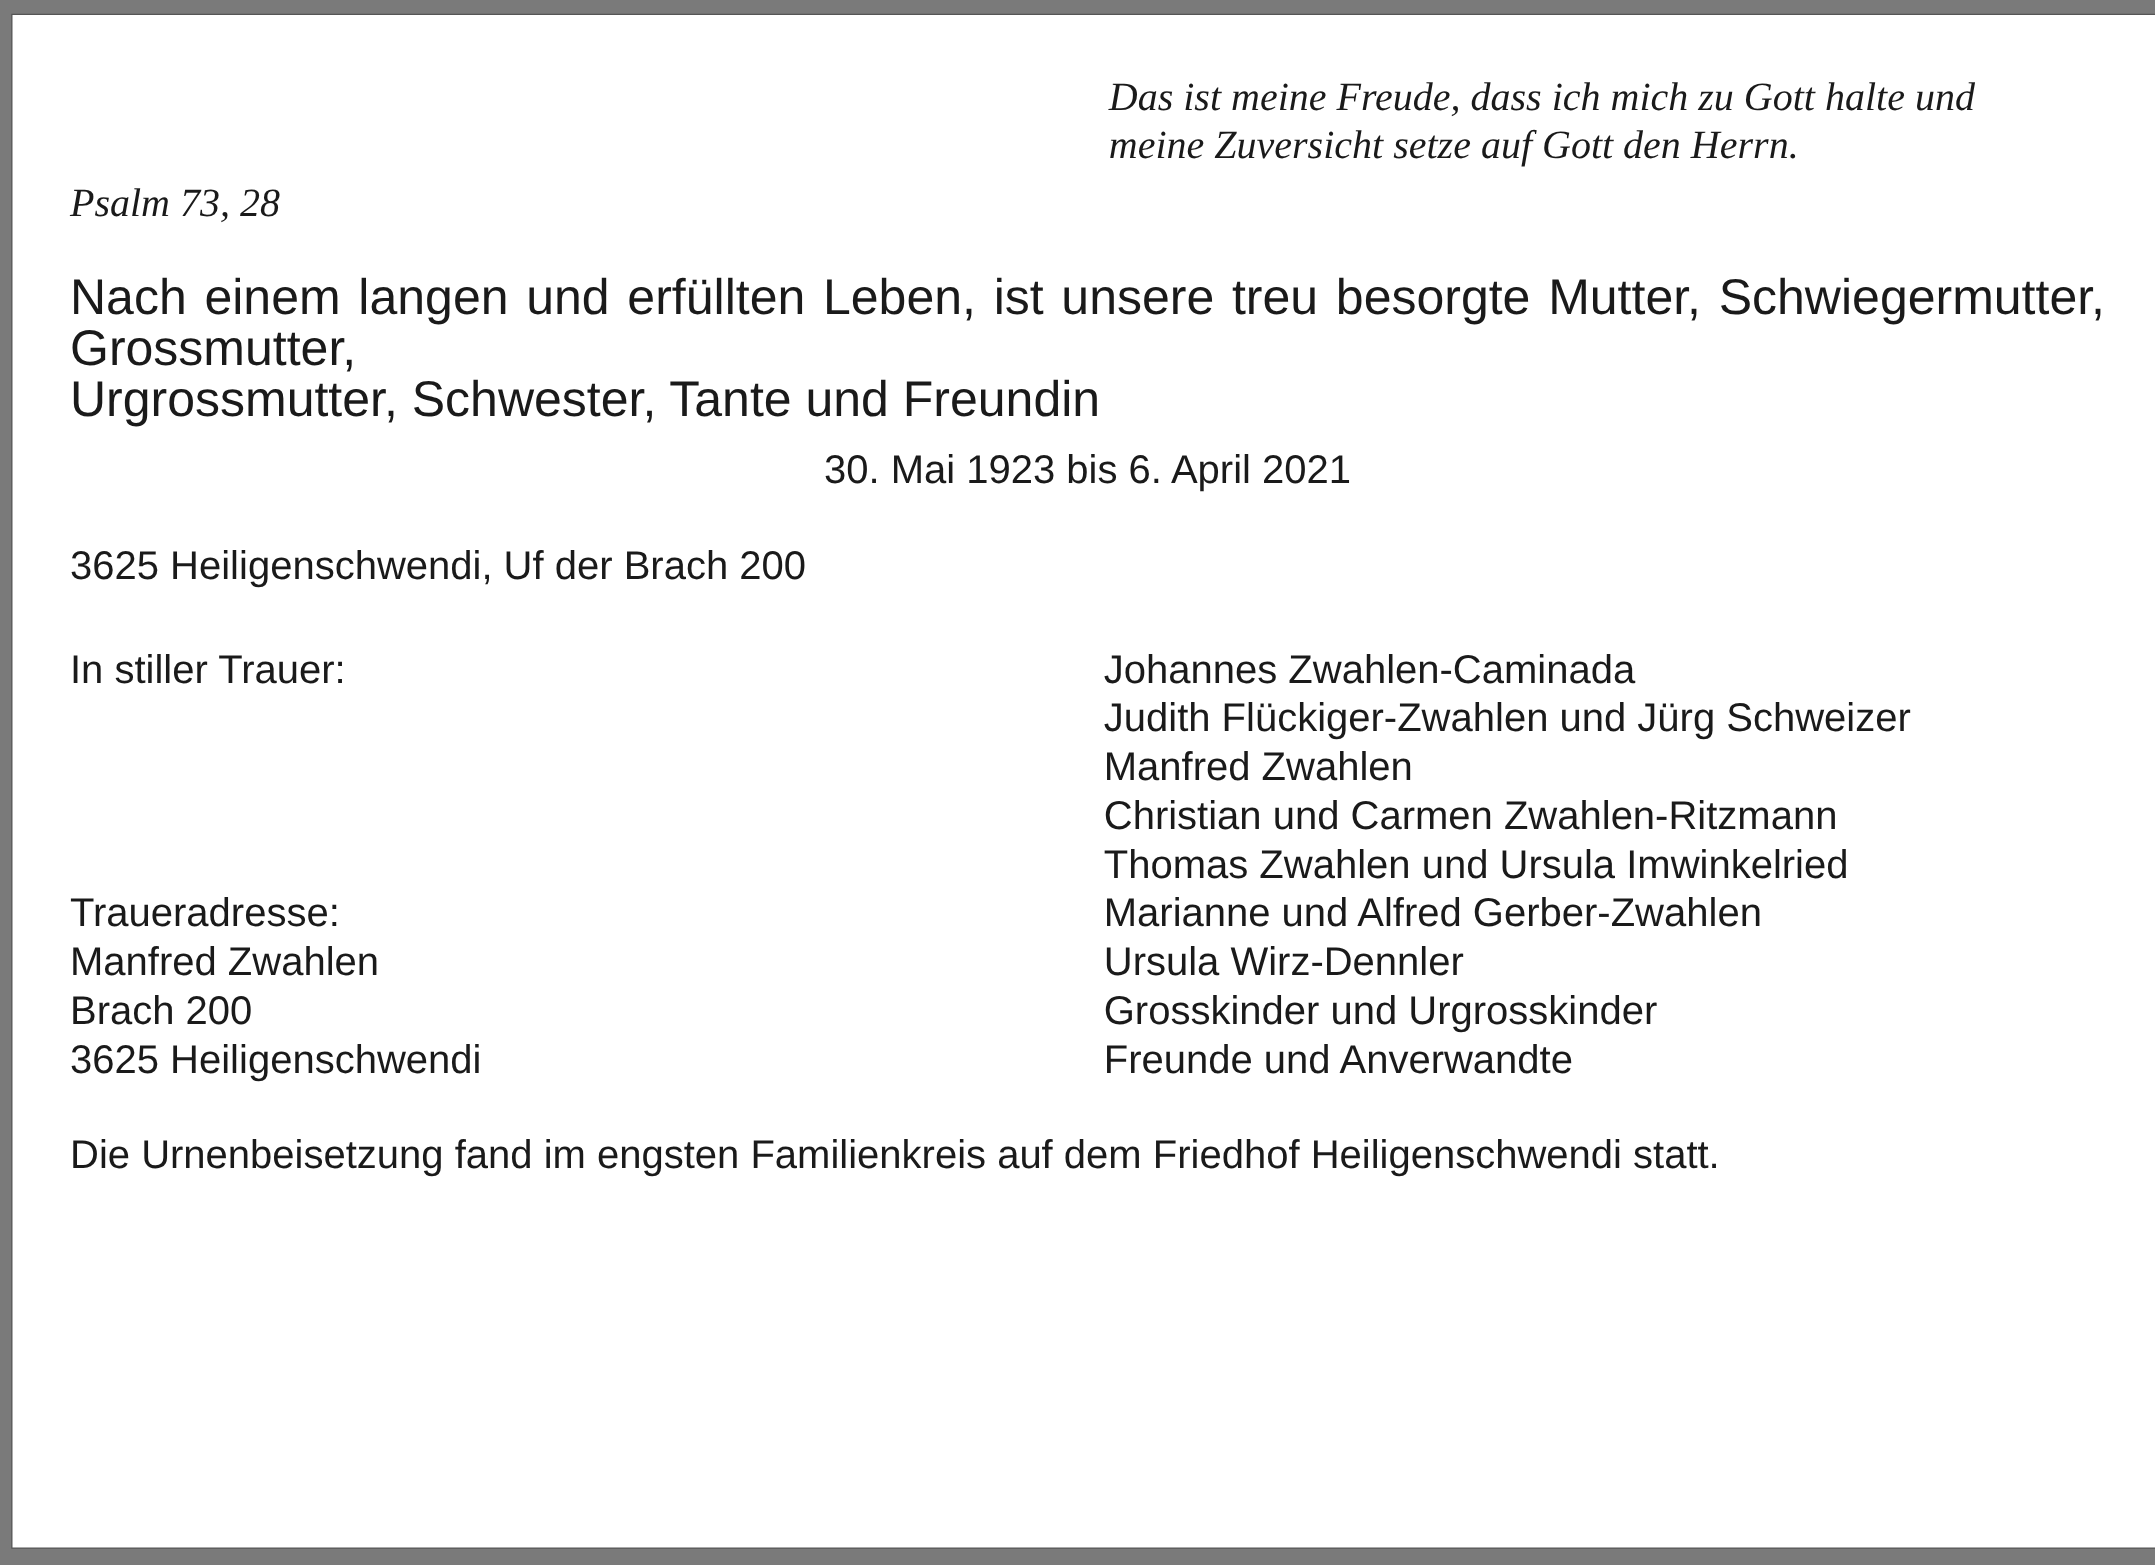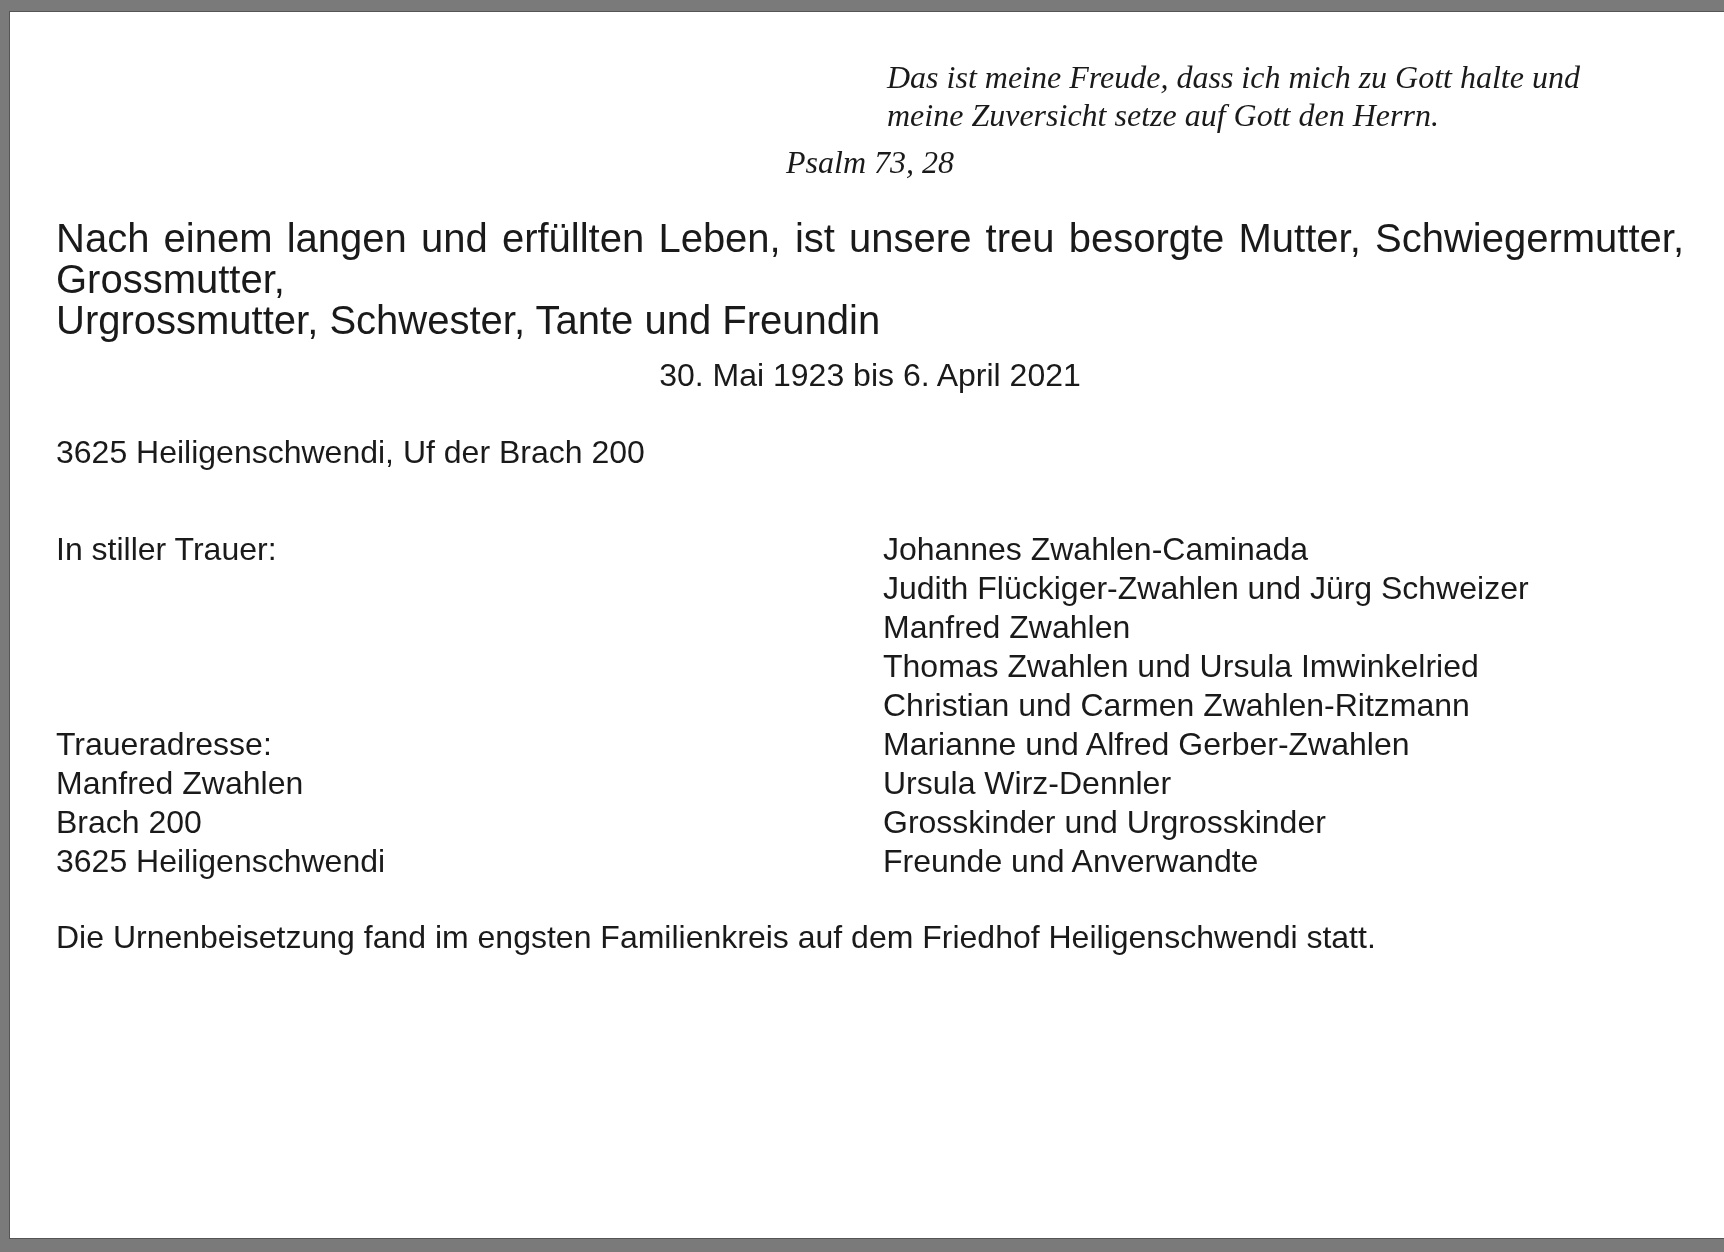--- a/index.html
+++ b/index.html
@@ -28,21 +28,21 @@
   .quote-block {
     padding-left: 831px;
     font-family: "Liberation Serif", serif;
     font-style: italic;
     font-size: 32px;
     line-height: 38px;
     white-space: nowrap;
   }
   .psalm-line {
     margin-top: 9px;
-    text-align: center;
+    text-align: left;
     font-family: "Liberation Serif", serif;
     font-style: italic;
     font-size: 32px;
     line-height: 38px;
   }
   
   .intro {
     margin-top: 37px;
     font-size: 40px;
     line-height: 41px;
@@ -74,21 +74,21 @@
     white-space: nowrap;
   }
   .residence-line {
     margin-top: 37px;
     font-size: 32px;
     line-height: 40px;
     white-space: nowrap;
   }
   
   .mourning-grid {
-    margin-top: 58px;
+    margin-top: 44px;
     display: grid;
     grid-template-columns: 827px 1fr;
     font-size: 32px;
     line-height: 39px;
   }
   .mourning-left .spacer { height: 156px; }
   .mourning-line { white-space: nowrap; }
   
   .footer-line {
     margin-top: 37px;
@@ -125,22 +125,22 @@
       <div class="spacer"></div>
       <div class="mourning-line">Traueradresse:</div>
       <div class="mourning-line">Manfred Zwahlen</div>
       <div class="mourning-line">Brach 200</div>
       <div class="mourning-line">3625 Heiligenschwendi</div>
     </div>
     <div class="mourning-right">
       <div class="mourning-line">Johannes Zwahlen-Caminada</div>
       <div class="mourning-line">Judith Flückiger-Zwahlen und Jürg Schweizer</div>
       <div class="mourning-line">Manfred Zwahlen</div>
+      <div class="mourning-line">Christian und Carmen Zwahlen-Ritzmann</div>
       <div class="mourning-line">Thomas Zwahlen und Ursula Imwinkelried</div>
-      <div class="mourning-line">Christian und Carmen Zwahlen-Ritzmann</div>
       <div class="mourning-line">Marianne und Alfred Gerber-Zwahlen</div>
       <div class="mourning-line">Ursula Wirz-Dennler</div>
       <div class="mourning-line">Grosskinder und Urgrosskinder</div>
       <div class="mourning-line">Freunde und Anverwandte</div>
     </div>
   </div>
 
   <div class="footer-line">Die Urnenbeisetzung fand im engsten Familienkreis auf dem Friedhof Heiligenschwendi statt.</div>
 
 </div>

